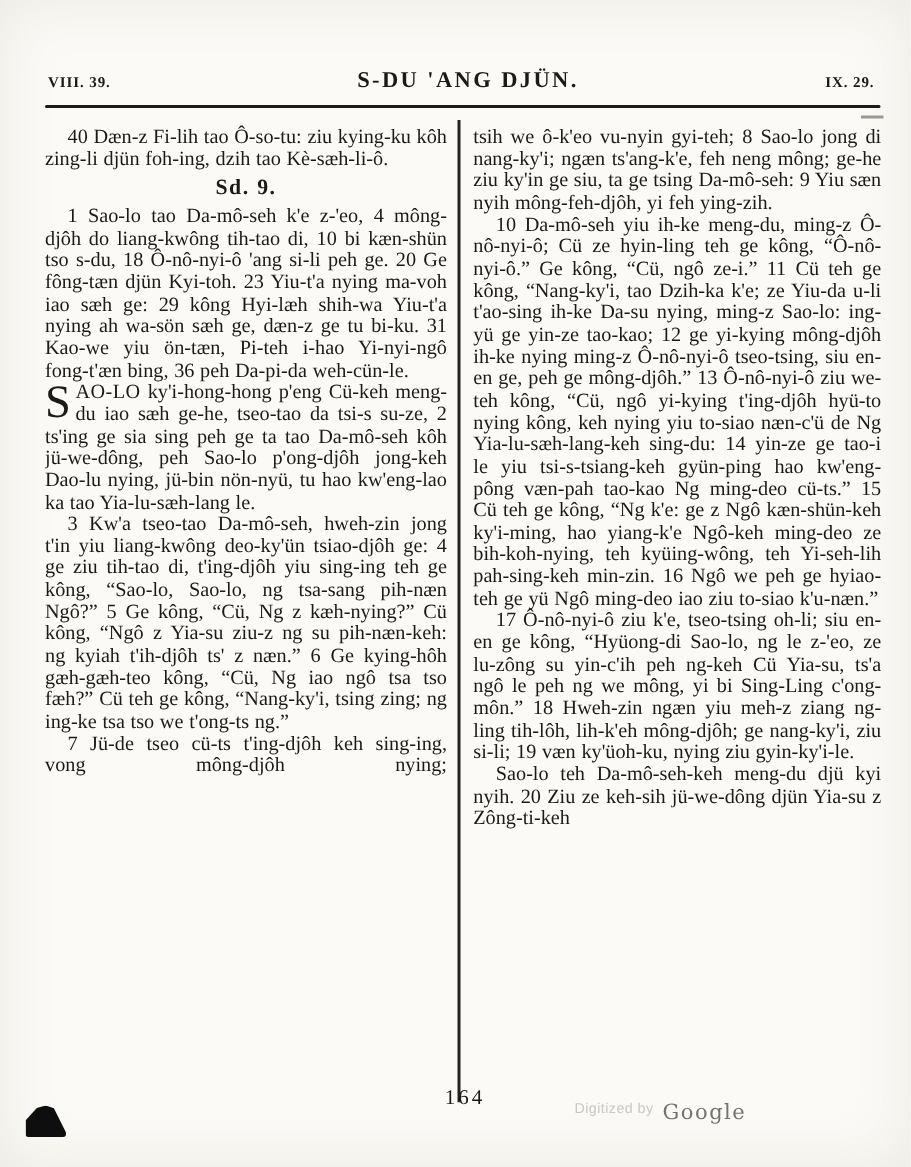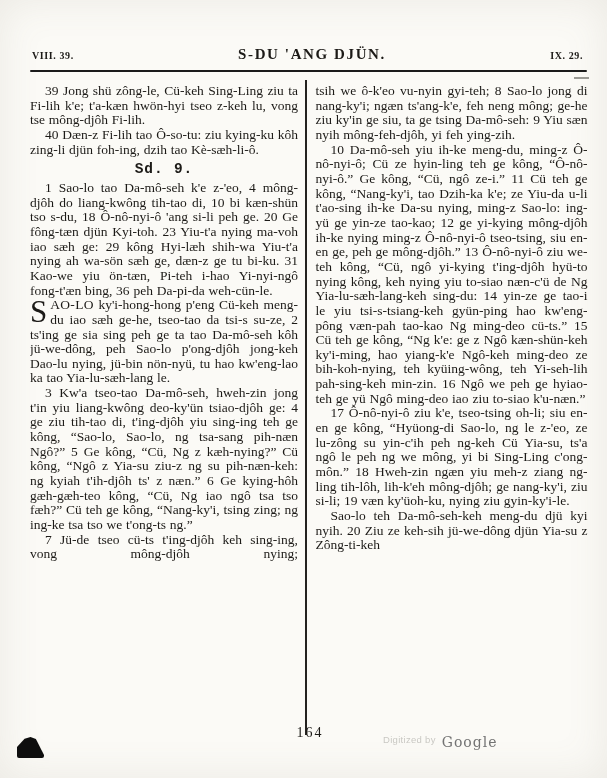--- a/index.html
+++ b/index.html
@@ -42,21 +42,21 @@
   p{
     margin:0;
     font-size:13.5px;line-height:14.65px;
     text-align:justify;
     word-spacing:0.03em;
   }
   .indent{text-indent:15px;}
   .cont-cut{text-align-last:justify;}
   .section-heading{
     text-align:center;font-weight:bold;font-size:14.5px;
-    letter-spacing:1px;margin:5px 0 4px 0;text-indent:0;font-family:Liberation Mono, monospace;
+    letter-spacing:1px;margin:5px 0 4px 0;text-indent:0;
   }
   .summary{}
   .drop-cap{
     float:left;
     font-size:31px;line-height:26px;
     padding:1px 3px 0 0;
   }
   .lead-caps{letter-spacing:0.3px;}
   
   .page-number{
@@ -92,21 +92,20 @@
   <span class="folio-ref">VIII. 39.</span>
   <span class="running-title">S-DU 'ANG DJÜN.</span>
   <span class="folio-ref">IX. 29.</span>
 </div>
 <div class="header-rule"></div>
 <div class="rule-dash"></div>
 
 <div class="columns">
 
   <div class="col col-left">
-    <p class="indent">39 Jong shü zông-le, Cü-keh Sing-Ling ziu ta Fi-lih k'e; t'a-kæn hwön-hyi tseo z-keh lu, vong tse mông-djôh Fi-lih.</p>
     <p class="indent">40 Dæn-z Fi-lih tao Ô-so-tu: ziu kying-ku kôh zing-li djün foh-ing, dzih tao Kè-sæh-li-ô.</p>
     <p class="section-heading">Sd. 9.</p>
     <p class="summary indent">1 Sao-lo tao Da-mô-seh k'e z-'eo, 4 mông-djôh do liang-kwông tih-tao di, 10 bi kæn-shün tso s-du, 18 Ô-nô-nyi-ô 'ang si-li peh ge.  20 Ge fông-tæn djün Kyi-toh.  23 Yiu-t'a nying ma-voh iao sæh ge: 29 kông Hyi-læh shih-wa Yiu-t'a nying ah wa-sön sæh ge, dæn-z ge tu bi-ku. 31 Kao-we yiu ön-tæn, Pi-teh i-hao Yi-nyi-ngô fong-t'æn bing,  36 peh Da-pi-da weh-cün-le.</p>
     <p><span class="drop-cap">S</span><span class="lead-caps">AO-LO</span> <span>ky'i-hong-hong p'eng Cü-keh meng-du iao sæh ge-he, tseo-tao da tsi-s su-ze, 2 ts'ing ge sia sing peh ge ta tao Da-mô-seh kôh jü-we-dông, peh Sao-lo p'ong-djôh jong-keh Dao-lu nying, jü-bin nön-nyü, tu hao kw'eng-lao ka tao Yia-lu-sæh-lang le.</span></p>
     <p class="indent">3 Kw'a tseo-tao Da-mô-seh, hweh-zin jong t'in yiu liang-kwông deo-ky'ün tsiao-djôh ge: 4 ge ziu tih-tao di, t'ing-djôh yiu sing-ing teh ge kông, “Sao-lo, Sao-lo, ng tsa-sang pih-næn Ngô?” 5 Ge kông, “Cü, Ng z kæh-nying?” Cü kông, “Ngô z Yia-su ziu-z ng su pih-næn-keh: ng kyiah t'ih-djôh ts' z næn.” 6 Ge kying-hôh gæh-gæh-teo kông, “Cü, Ng iao ngô tsa tso fæh?”  Cü teh ge kông, “Nang-ky'i, tsing zing; ng ing-ke tsa tso we t'ong-ts ng.”</p>
     <p class="indent cont-cut">7 Jü-de tseo cü-ts t'ing-djôh keh sing-ing, vong mông-djôh nying;</p>
   </div>
 
   <div class="col-divider"></div>
 

